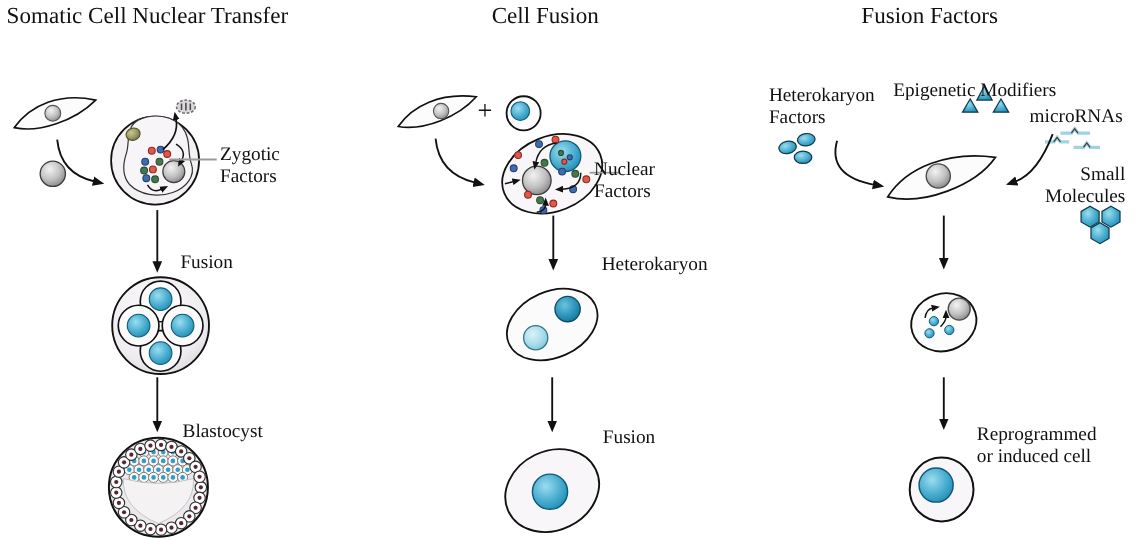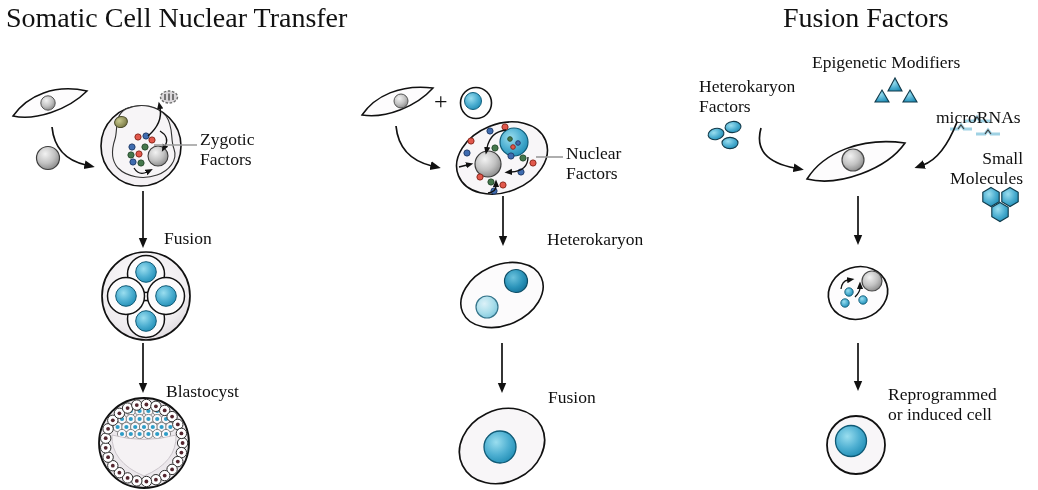--- a/index.html
+++ b/index.html
@@ -1,19 +1,19 @@
 <!DOCTYPE html>
 <html><head>
 <meta charset="utf-8">
 <style>
   html,body{margin:0;padding:0;background:#fff;}
   .stage{position:relative;width:1038px;height:490px;background:#ffffff;overflow:hidden;
          font-family:"Liberation Serif","DejaVu Serif",serif;color:#111;}
   .stage svg{position:absolute;left:0;top:0;}
-  .title{position:absolute;font-size:28px;white-space:nowrap;}
+  .title{position:absolute;font-size:21px;white-space:nowrap;}
   .label{position:absolute;font-size:17.5px;line-height:1.12;white-space:pre-line;}
   .plus{position:absolute;font-size:24px;line-height:1;}
 </style>
 </head>
 <body>
 
 <div class="stage">
 
 <svg width="1038" height="490" viewBox="0 0 1038 490">
   <defs>
@@ -316,34 +316,35 @@
     <path d="M858,343 V382" fill="none" stroke="#111" stroke-width="1.7" marker-end="url(#ah)"></path>
 
     <g>
       <circle cx="856" cy="445" r="29" fill="#f8f6f8" stroke="#111" stroke-width="1.8"></circle>
       <circle cx="851" cy="441" r="15.5" fill="url(#gTeal)" stroke="#0f5a76" stroke-width="1.3"></circle>
     </g>
   </g>
 </svg>
 
   <div class="title" style="left:6px;top:2px">Somatic Cell Nuclear Transfer</div>
+  <div class="title" style="left:447px;top:2px">Cell Fusion</div>
   <div class="title" style="left:783px;top:2px">Fusion Factors</div>
 
   <div class="label" style="left:200px;top:130px">Zygotic
 Factors</div>
   <div class="label" style="left:164px;top:229px">Fusion</div>
   <div class="label" style="left:166px;top:382px">Blastocyst</div>
 
   <div class="plus" style="left:434px;top:89px">+</div>
-  <div class="label" style="left:566px;top:144px">Nuclear
+  <div class="label" style="left:540px;top:144px">Nuclear
 Factors</div>
   <div class="label" style="left:547px;top:230px">Heterokaryon</div>
   <div class="label" style="left:548px;top:388px">Fusion</div>
 
   <div class="label" style="left:699px;top:77px">Heterokaryon
 Factors</div>
-  <div class="label" style="left:812px;top:53px">Epigenetic Modifiers</div>
-  <div class="label" style="left:936px;top:108px">microRNAs</div>
+  <div class="label" style="left:812px;top:72px">Epigenetic Modifiers</div>
+  <div class="label" style="left:936px;top:96px">microRNAs</div>
   <div class="label" style="left:928px;top:149px;width:95px;text-align:right">Small
 Molecules</div>
   <div class="label" style="left:888px;top:385px">Reprogrammed
 or induced cell</div>
 </div>
 
 </body></html>

